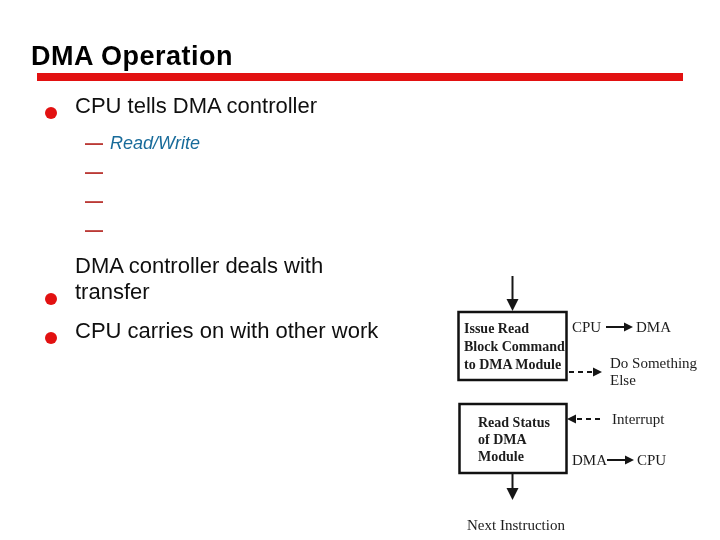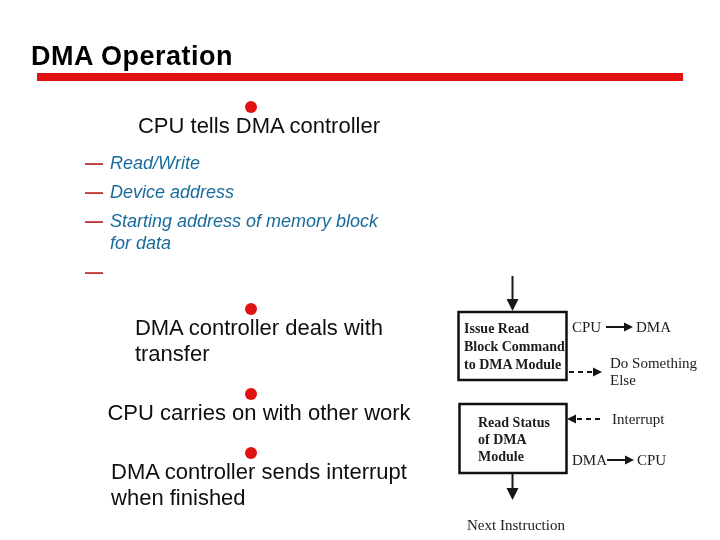--- a/index.html
+++ b/index.html
@@ -21,23 +21,22 @@
   .title-rule{
     position:absolute;left:37px;top:73px;
     width:646px;height:8px;background:#e21111;
   }
 
   
   .content{
     position:absolute;left:43px;top:93px;width:432px;
   }
   .bullet{
-    display:flex;align-items:center;
+    display:flex;align-items:flex-end;
     margin:0 0 13px 0;
-    flex-direction:column;
   }
   .dot{
     flex:0 0 auto;width:12px;height:12px;border-radius:50%;
     background:#e21111;margin:8px 18px 0 2px;
   }
   .btext{
     font-size:22px;line-height:26px;color:#0f0f0f;
     white-space:pre-line;
   }
   .sublist{margin:11px 0 12px 0;}
@@ -86,48 +85,40 @@
       <span class="btext">CPU tells DMA controller</span>
     </div>
 
     <div class="sublist">
       <div class="sub">
         <span class="subdash">—</span>
         <span class="subtext">Read/Write</span>
       </div>
       <div class="sub">
         <span class="subdash">—</span>
-        <span class="subtext">Device address</span>
       </div>
       <div class="sub">
         <span class="subdash">—</span>
-        <span class="subtext">Starting address of memory block
-for data</span>
       </div>
       <div class="sub">
         <span class="subdash">—</span>
       </div>
     </div>
 
     <div class="bullet">
       <span class="dot"></span>
       <span class="btext">DMA controller deals with
 transfer</span>
     </div>
 
     <div class="bullet">
       <span class="dot"></span>
       <span class="btext">CPU carries on with other work</span>
     </div>
 
-    <div class="bullet">
-      <span class="dot"></span>
-      <span class="btext">DMA controller sends interrupt
-when finished</span>
-    </div>
 
   </div>
 
   <svg class="diagram" width="262" height="295" viewBox="0 0 262 295">
 
     <g>
       <line class="flowline" x1="57.5" y1="31" x2="57.5" y2="55"></line>
       <polygon class="head" points="51.5,54 63.5,54 57.5,66"></polygon>
     </g>
 

